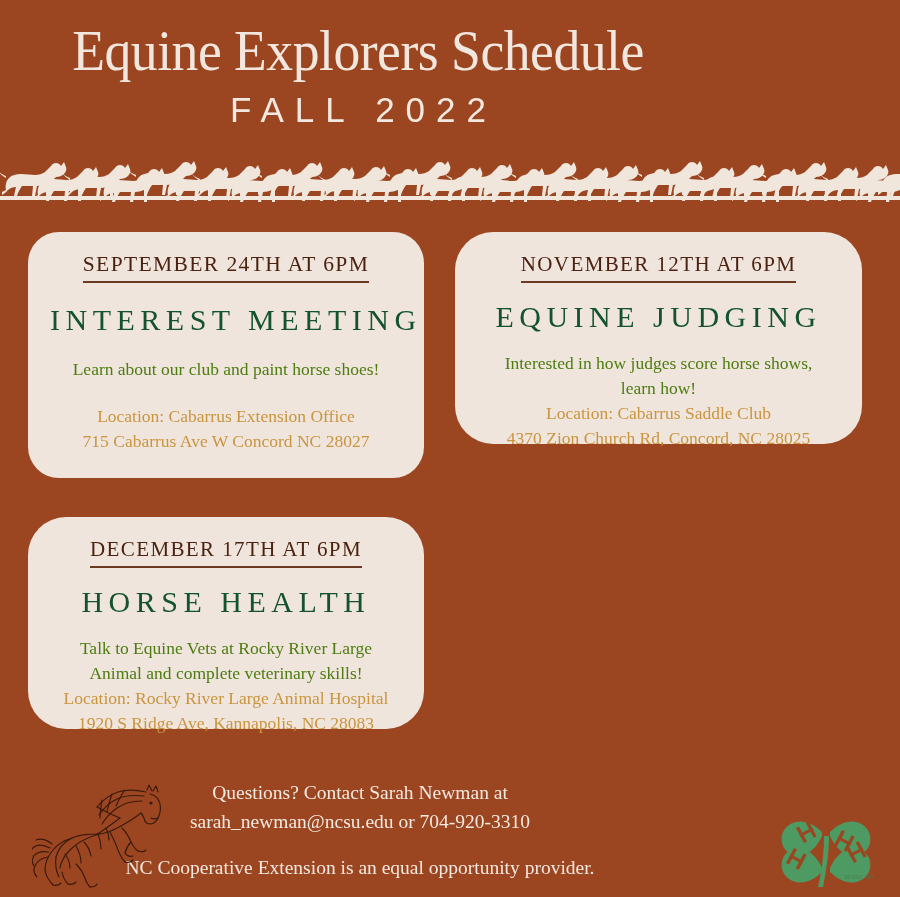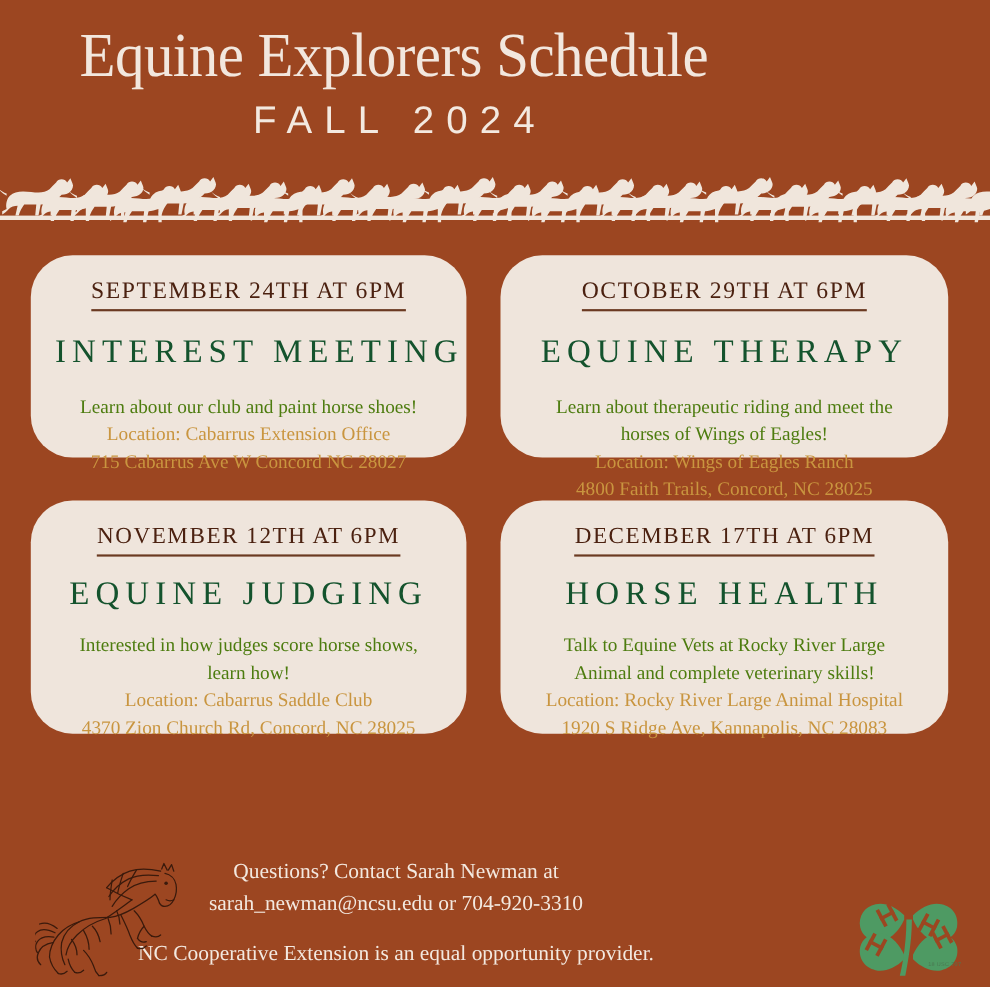--- a/index.html
+++ b/index.html
@@ -53,21 +53,21 @@
     padding-left:28px;
   }
   .card {
     background:#EFE5DC;
     border-radius:38px;
     padding:20px 22px 22px 22px;
     text-align:center;
     display:flex;
     flex-direction:column;
   }
-  .card-r1 { height:184px; }
+  .card-r1 { height:246px;border-radius:31px; }
   .card-r2 { height:212px; }
 
   .card-date {
     font-family:"Liberation Serif", serif;
     font-size:21.5px;
     letter-spacing:1.4px;
     color:#4B2110;
     border-bottom:2px solid #6B3A22;
     display:inline-block;
     padding-bottom:4px;
@@ -139,21 +139,21 @@
     font-size:5px;
     color:#4A7A52;
     letter-spacing:0.3px;
   }
 </style>
 </head>
 <body>
 
 <div class="header">
   <div class="poster-title">Equine Explorers Schedule</div>
-  <div class="poster-subtitle">FALL 2024</div>
+  <div class="poster-subtitle">FALL 2022</div>
 </div>
 
 <div class="horse-strip">
   <svg viewBox="0 0 900 58" xmlns="http://www.w3.org/2000/svg" preserveAspectRatio="none">
     <defs>
       <g id="hh">
         <path d="M4,42 C3,38 4,33 7,30 C10,27 14,26 19,26 C24,26 29,27 33,27
                  C37,27 40,26 43,24 C45,22 47,20 49,18 C50,16 52,15 54,15
                  C56,15 58,16 59,18 L62,14 L64,19 C65,21 64,24 62,26
                  C60,28 57,29 54,29 C52,31 50,33 47,34 L47,48 L44,48 L44,36
@@ -204,29 +204,20 @@
   <div class="card card-r1">
     <div class="card-date">SEPTEMBER 24TH AT 6PM</div>
     <div class="card-title">INTEREST MEETING</div>
     <div class="card-desc">Learn about our club and paint horse shoes!</div>
     <div class="card-loc">
       <div>Location: Cabarrus Extension Office</div>
       <div>715 Cabarrus Ave W Concord NC 28027</div>
     </div>
   </div>
 
-  <div class="card card-r1">
-    <div class="card-date">OCTOBER 29TH AT 6PM</div>
-    <div class="card-title">EQUINE THERAPY</div>
-    <div class="card-desc">Learn about therapeutic riding and meet the horses of Wings of Eagles!</div>
-    <div class="card-loc">
-      <div>Location: Wings of Eagles Ranch</div>
-      <div>4800 Faith Trails, Concord, NC 28025</div>
-    </div>
-  </div>
 
   <div class="card card-r2">
     <div class="card-date">NOVEMBER 12TH AT 6PM</div>
     <div class="card-title">EQUINE JUDGING</div>
     <div class="card-desc">Interested in how judges score horse shows, learn how!</div>
     <div class="card-loc">
       <div>Location: Cabarrus Saddle Club</div>
       <div>4370 Zion Church Rd, Concord, NC 28025</div>
     </div>
   </div>

